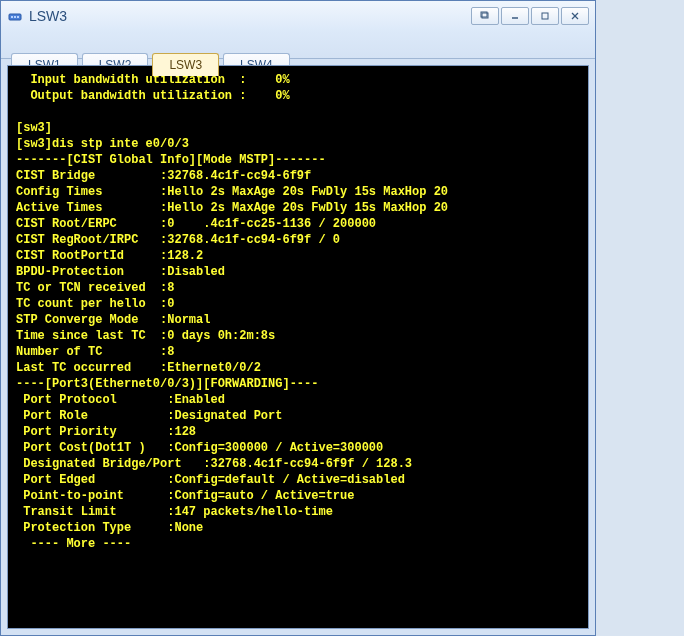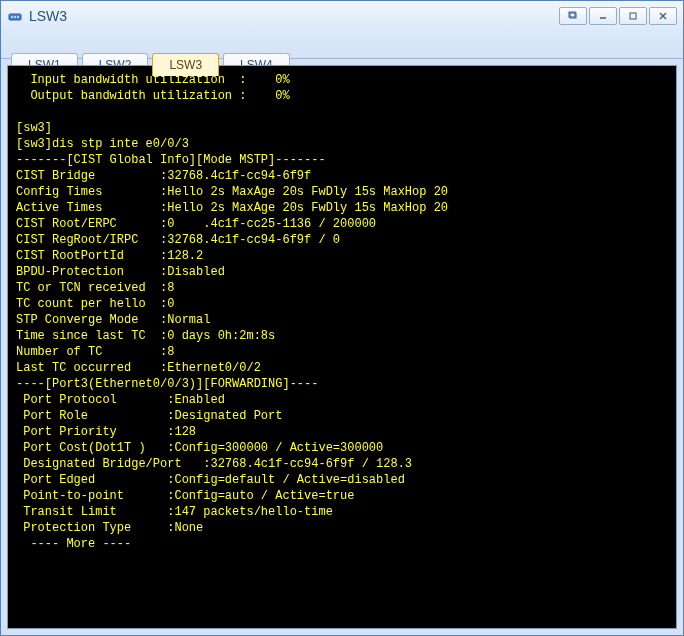--- a/index.html
+++ b/index.html
@@ -4,21 +4,21 @@
   <style>
     * { box-sizing: border-box; margin: 0; padding: 0; }
     body {
       font-family: "Segoe UI", Tahoma, sans-serif;
       background: #d9e4f1;
       width: 684px;
       height: 636px;
       overflow: hidden;
     }
     .window {
-      width: 684px;
+      width: 596px;
       height: 636px;
       background: linear-gradient(to bottom, #e8f0fb 0%, #d4e3f5 100%);
       border: 1px solid #5a7fb5;
       display: flex;
       flex-direction: column;
     }
     .titlebar {
       height: 30px;
       display: flex;
       align-items: center;
@@ -113,21 +113,21 @@
     .terminal::-webkit-scrollbar-thumb {
       background: linear-gradient(to right, #d5e1f1, #b8c9e0);
       border: 1px solid #93a8c6;
       border-radius: 2px;
     }
     .terminal::-webkit-scrollbar-button {
       background: #e2ebf7;
       border: 1px solid #b0c1d9;
       height: 16px;
     }
-    .term-line { display: block; }
+    .term-line { display: block; font-weight: bold; }
   </style>
 </head>
 <body>
 
 <div class="window">
   <div class="titlebar">
     <span class="title-icon">
       <svg width="16" height="16" viewBox="0 0 16 16">
         <rect x="2" y="6" width="12" height="6" rx="1" fill="#4a7fd6" stroke="#2a5aa8"></rect>
         <rect x="4" y="8" width="2" height="2" fill="#b6d2ff"></rect>

